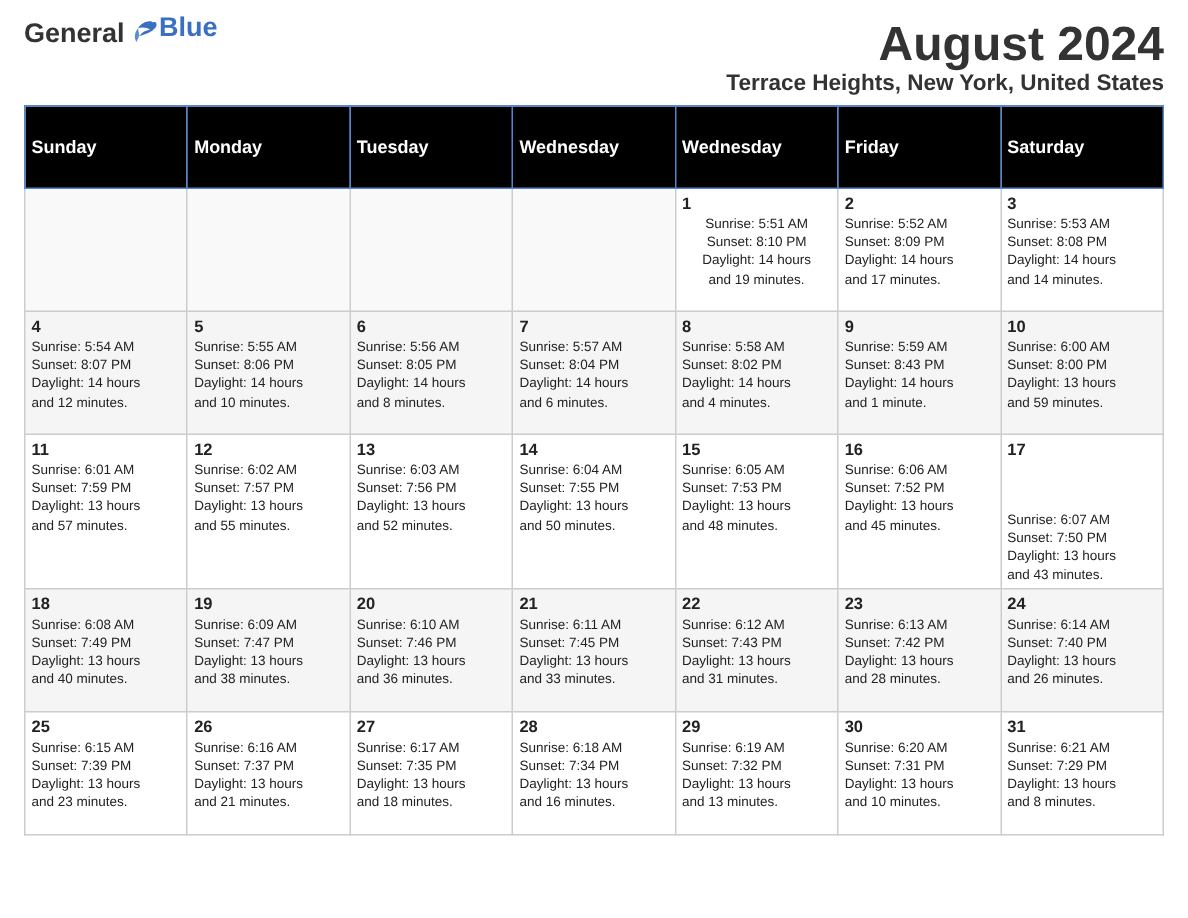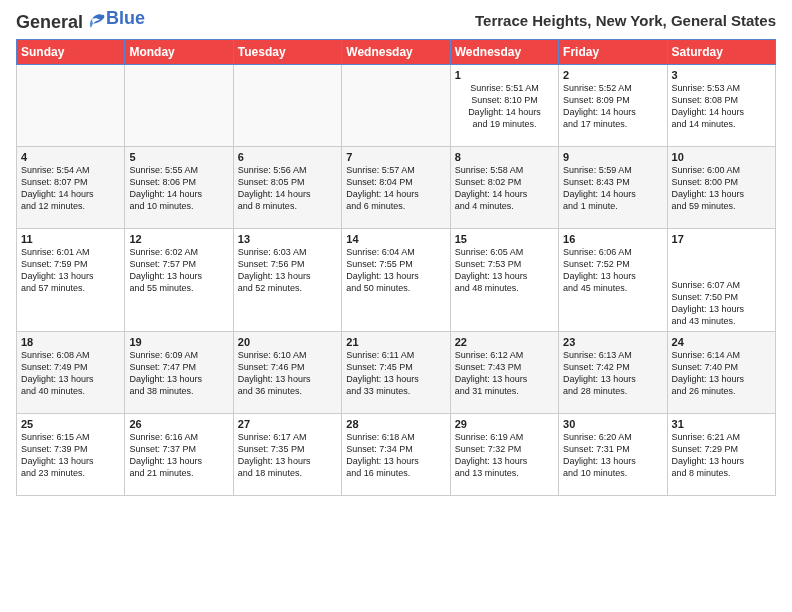--- a/index.html
+++ b/index.html
@@ -38,25 +38,25 @@
       font-size: 15px;
       color: #333;
       font-weight: bold;
     }
     table {
       width: 100%;
       border-collapse: collapse;
       table-layout: fixed;
     }
     thead tr th {
-      background-color: #ef4444;
+      background-color: #000000;
       color: #fff;
       font-size: 12px;
       font-weight: bold;
-      padding: 5px 4px;
+      padding: 20px 4px;
       text-align: left;
       border: 1px solid #5585d0;
     }
     tbody tr td {
       border: 1px solid #ccc;
       vertical-align: top;
       padding: 4px 4px 3px 4px;
       font-size: 9.5px;
       color: #222;
       height: 82px;
@@ -91,21 +91,22 @@
           <span>General</span>
         </span>
         <svg width="22" height="18" viewBox="0 0 22 18" style="margin-left:1px; margin-top:-2px;">
           <path d="M18 2 C16 0, 10 2, 8 6 C10 5, 14 5, 16 7 C14 7, 11 8, 9 11 C12 10, 17 9, 20 5 C21 3, 20 1, 18 2Z" fill="#3a6fc4"></path>
           <path d="M8 6 C6 8, 5 12, 7 15 C8 13, 9 10, 9 11" fill="#5a8fd4"></path>
         </svg>
       </div>
       <span style="font-size:18px; font-weight:bold; color:#3a6fc4; margin-top:-4px;">Blue</span>
     </div>
     <div class="title-block">
-      <div class="location">Terrace Heights, New York, General States</div>
+      <div class="month-title">August 2024</div>
+      <div class="location">Terrace Heights, New York, United States</div>
     </div>
   </div>
 
   <table>
     <thead>
       <tr>
         <th>Sunday</th>
         <th>Monday</th>
         <th>Tuesday</th>
         <th>Wednesday</th>

